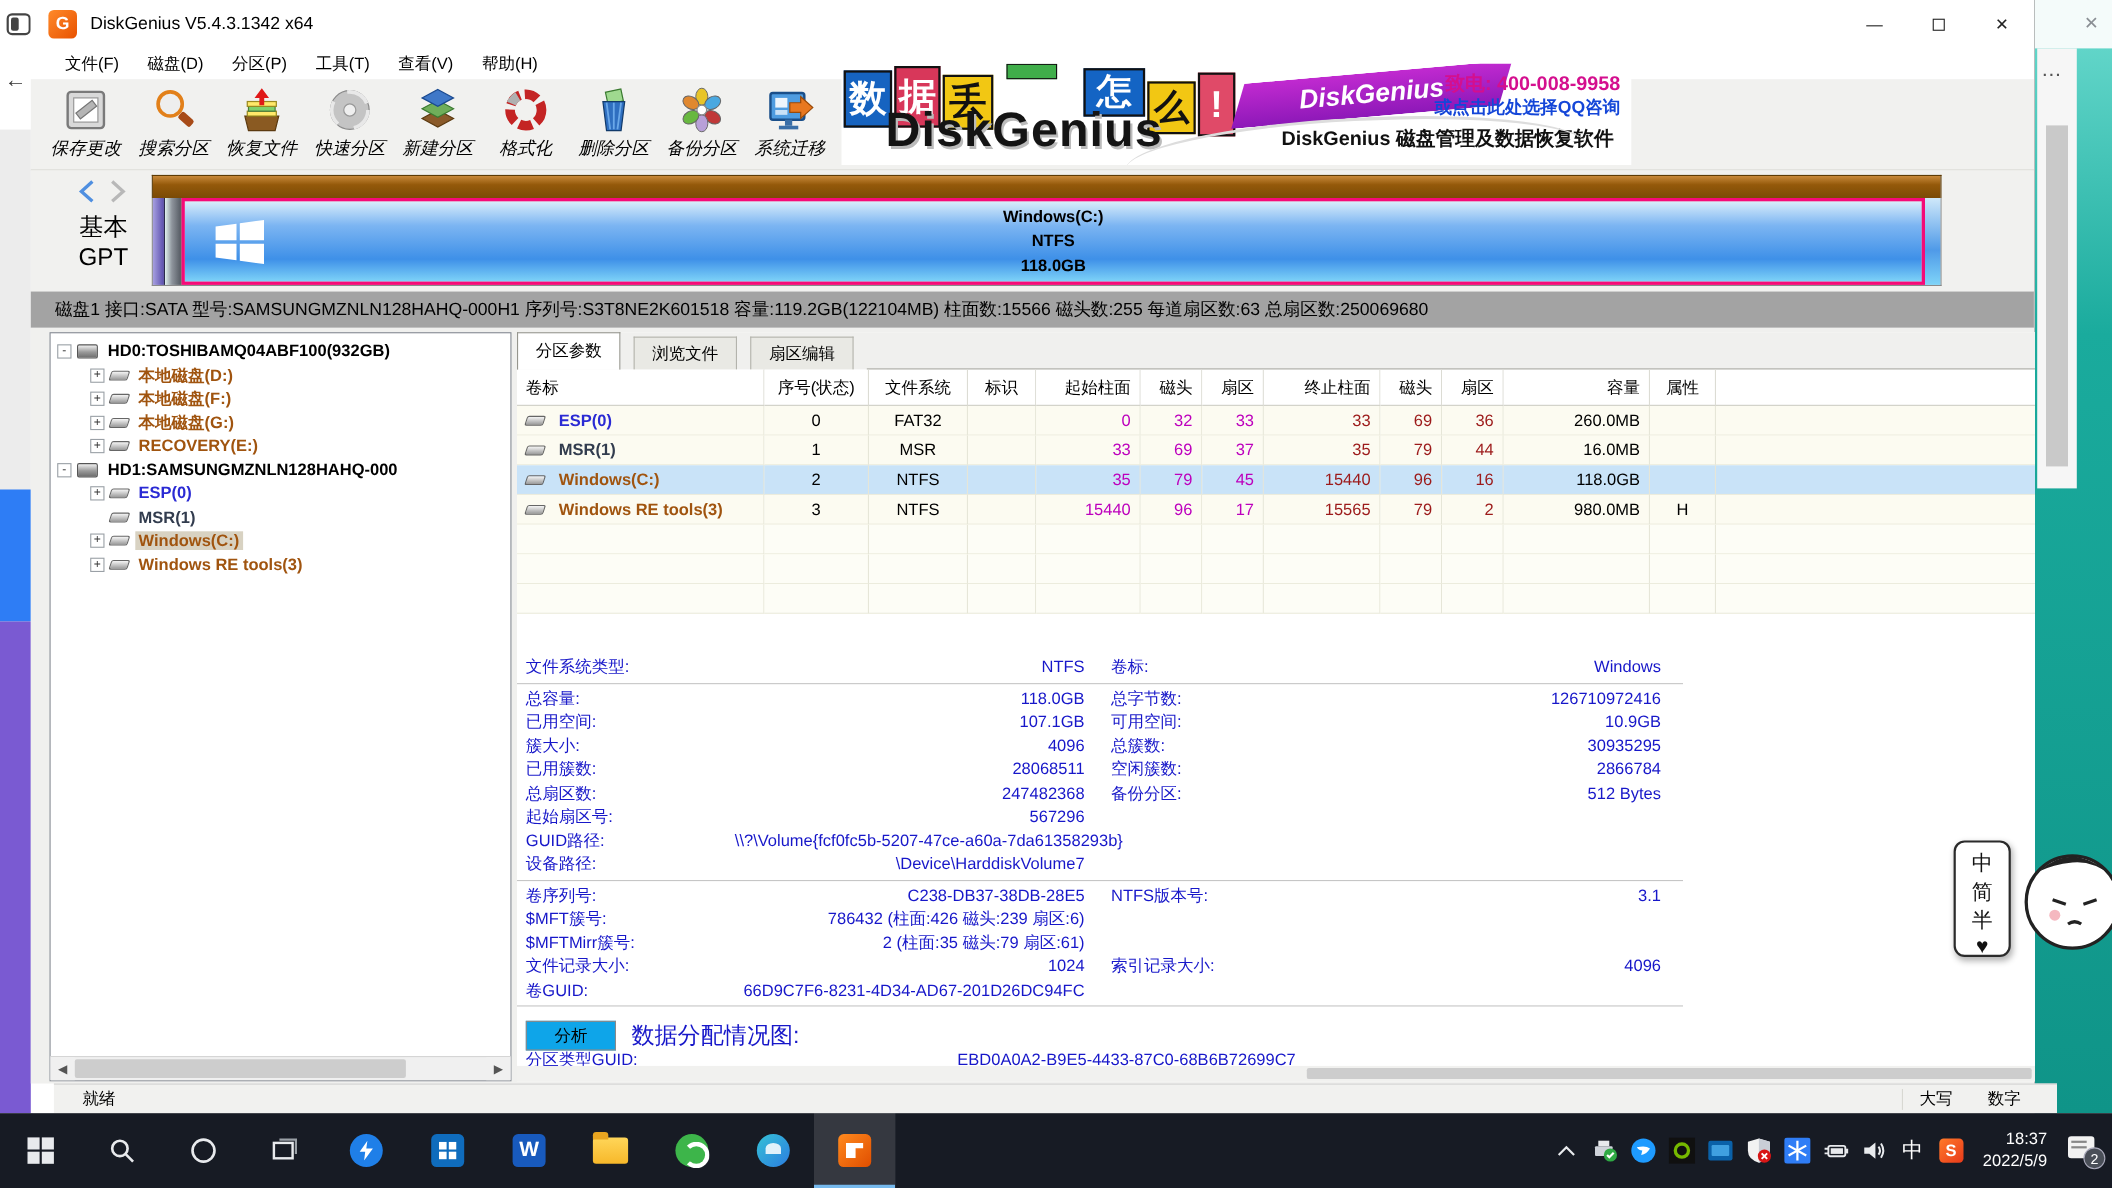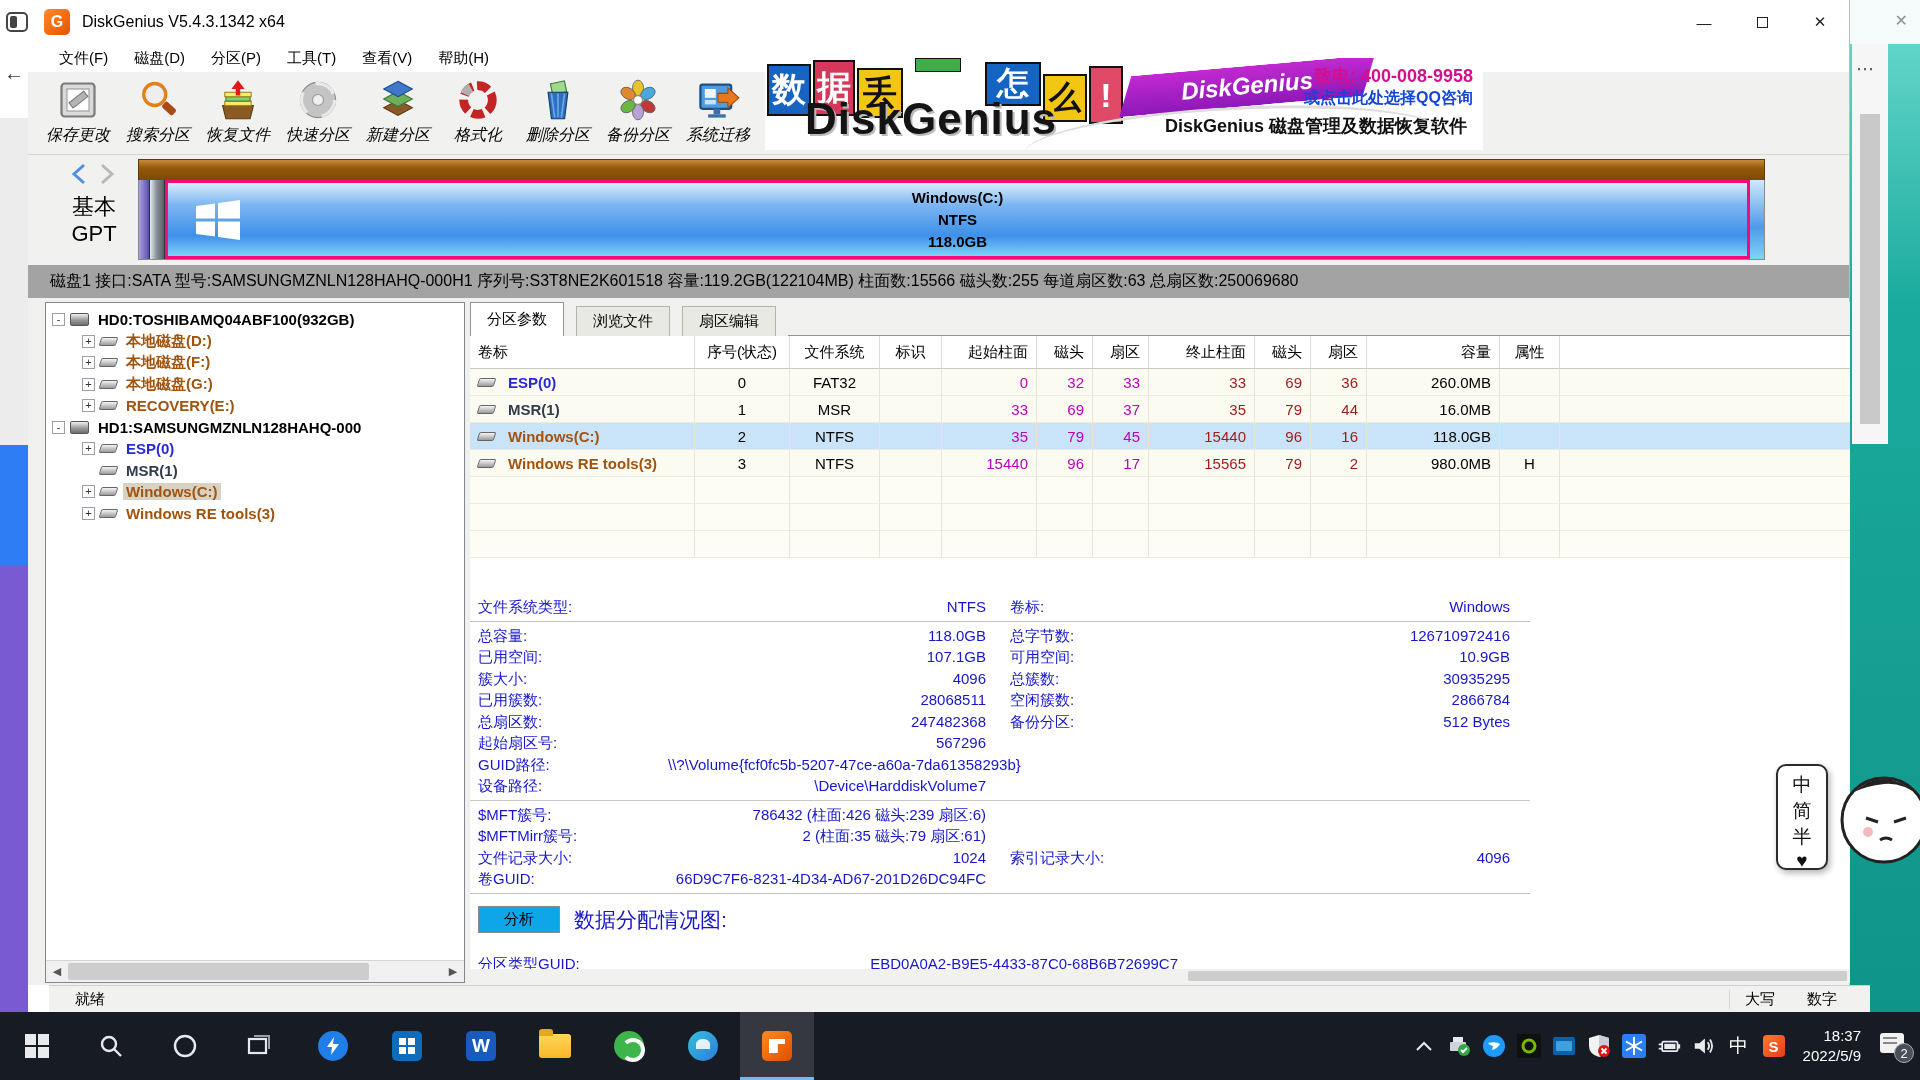--- a/index.html
+++ b/index.html
@@ -627,20 +627,28 @@
           <div class="drowi">
               <span>设备路径:</span>
               <span class="v">\Device\HarddiskVolume7</span>
               <span></span>
               <span></span>
               <span></span>
               <span></span>
             </div>
           <div class="dsep"></div>
           <div class="drowi">
+              <span>卷序列号:</span>
+              <span class="v">C238-DB37-38DB-28E5</span>
+              <span></span>
+              <span>NTFS版本号:</span>
+              <span class="v">3.1</span>
+              <span></span>
+            </div>
+          <div class="drowi">
               <span>$MFT簇号:</span>
               <span class="v">786432 (柱面:426 磁头:239 扇区:6)</span>
               <span></span>
               <span></span>
               <span></span>
               <span></span>
             </div>
           <div class="drowi">
               <span>$MFTMirr簇号:</span>
               <span class="v">2 (柱面:35 磁头:79 扇区:61)</span>

